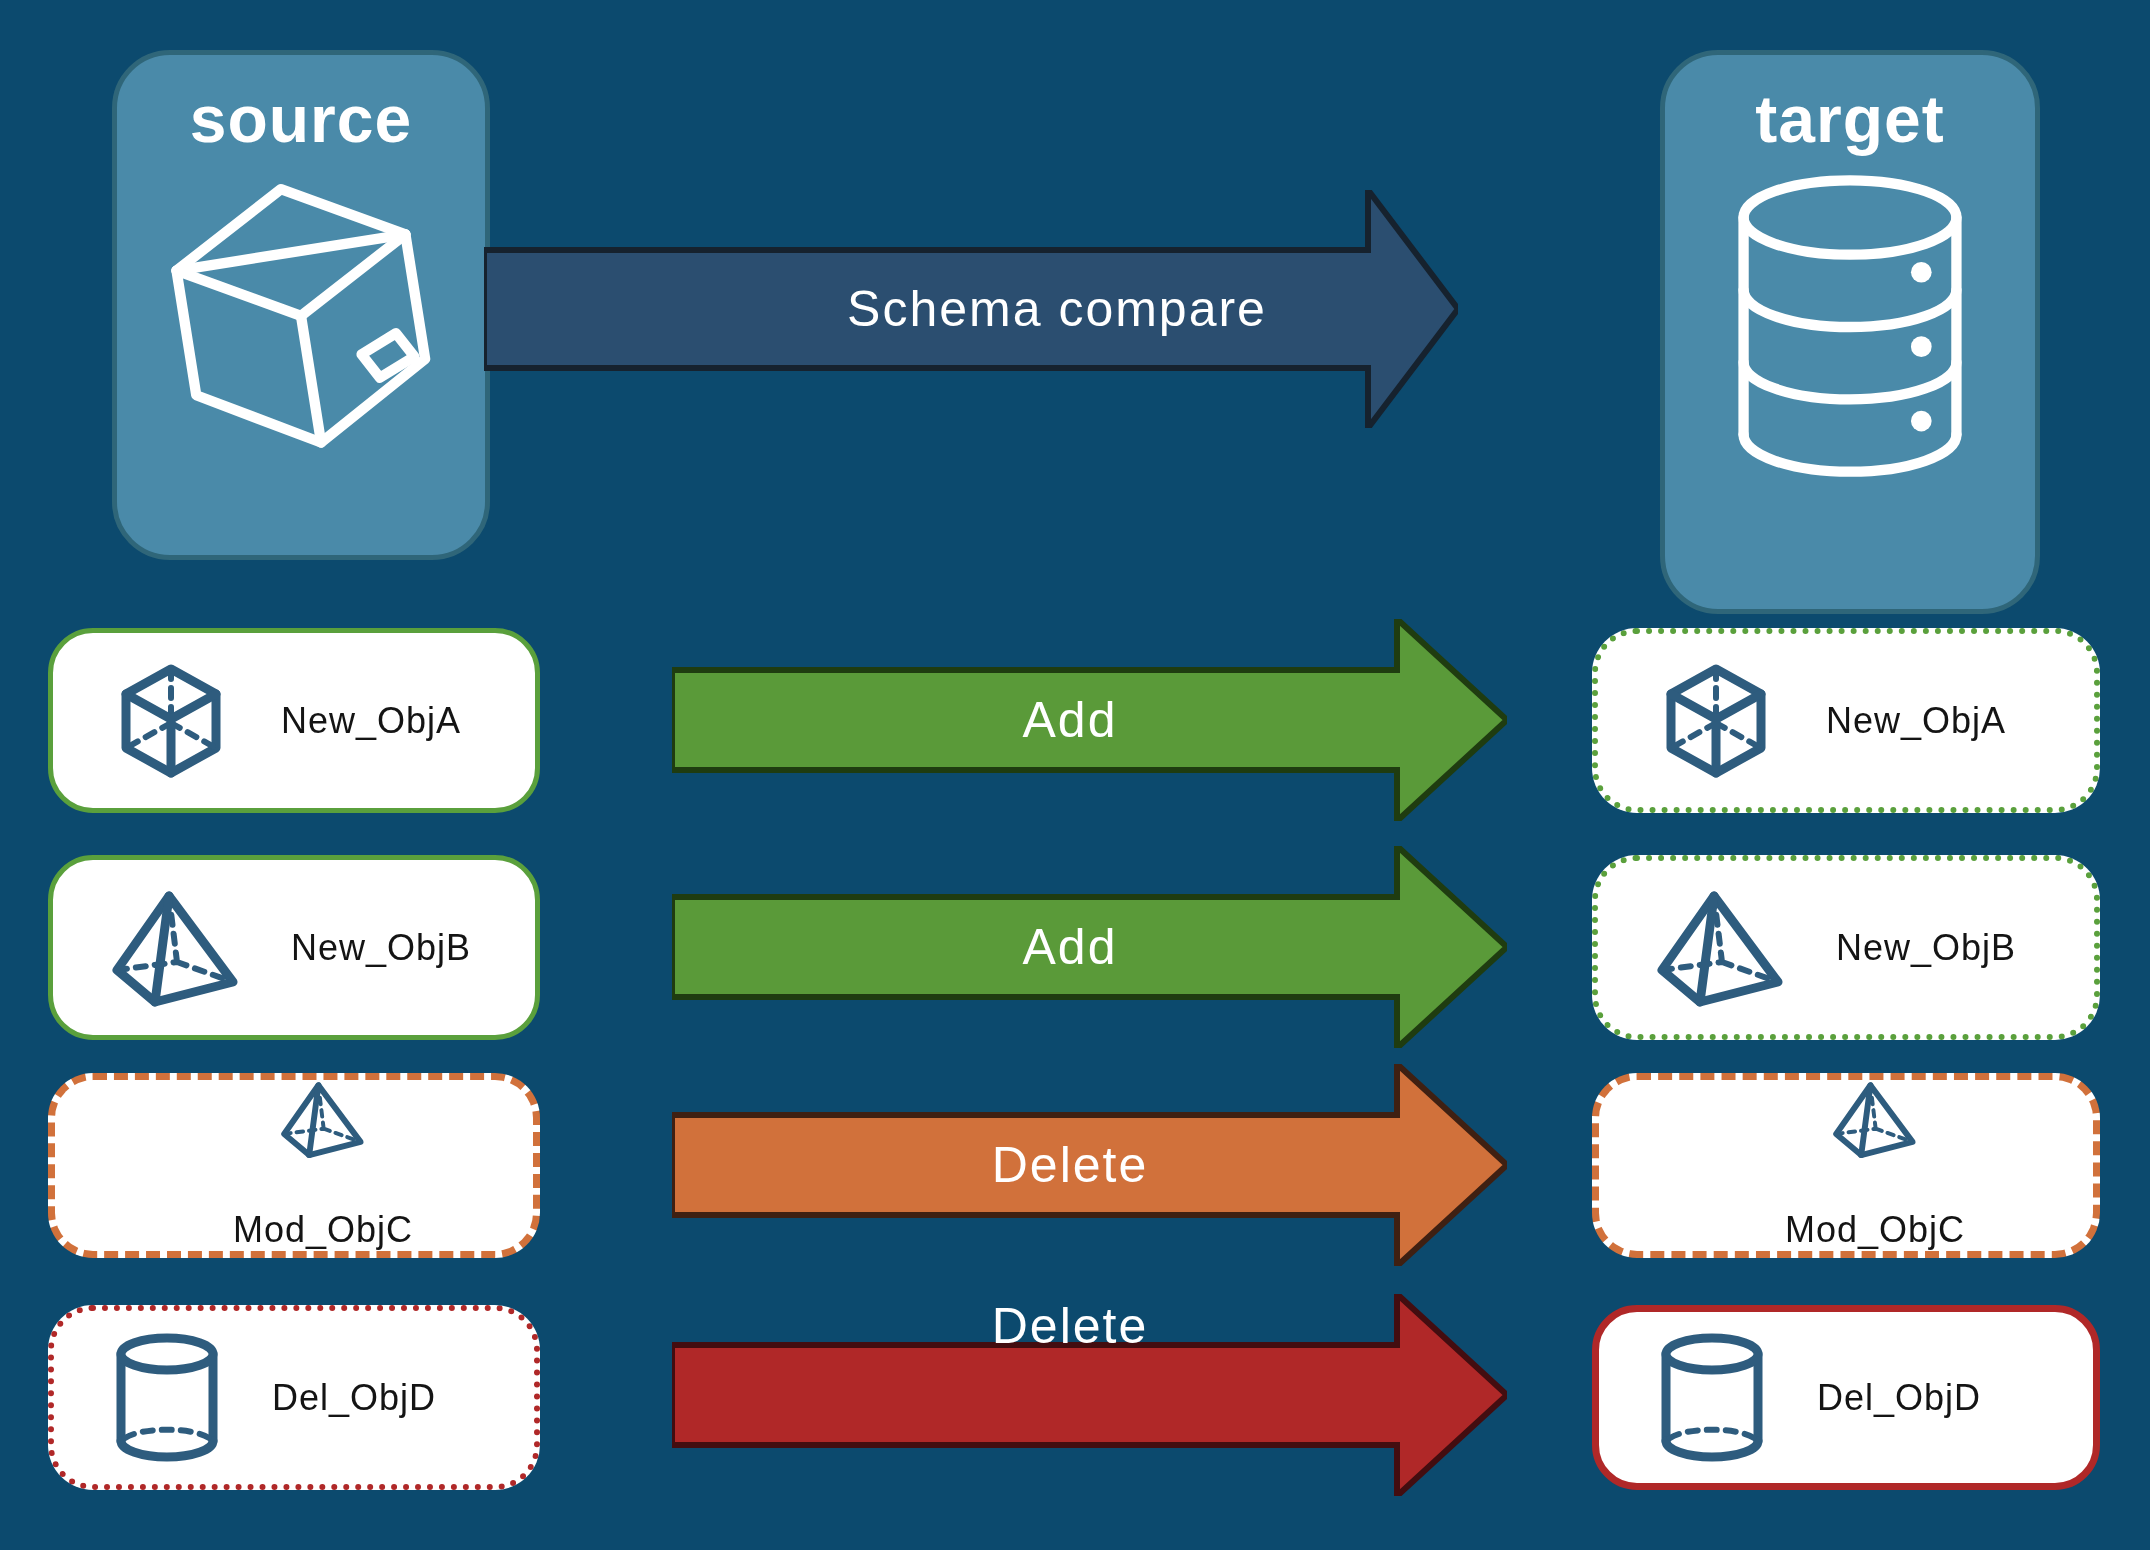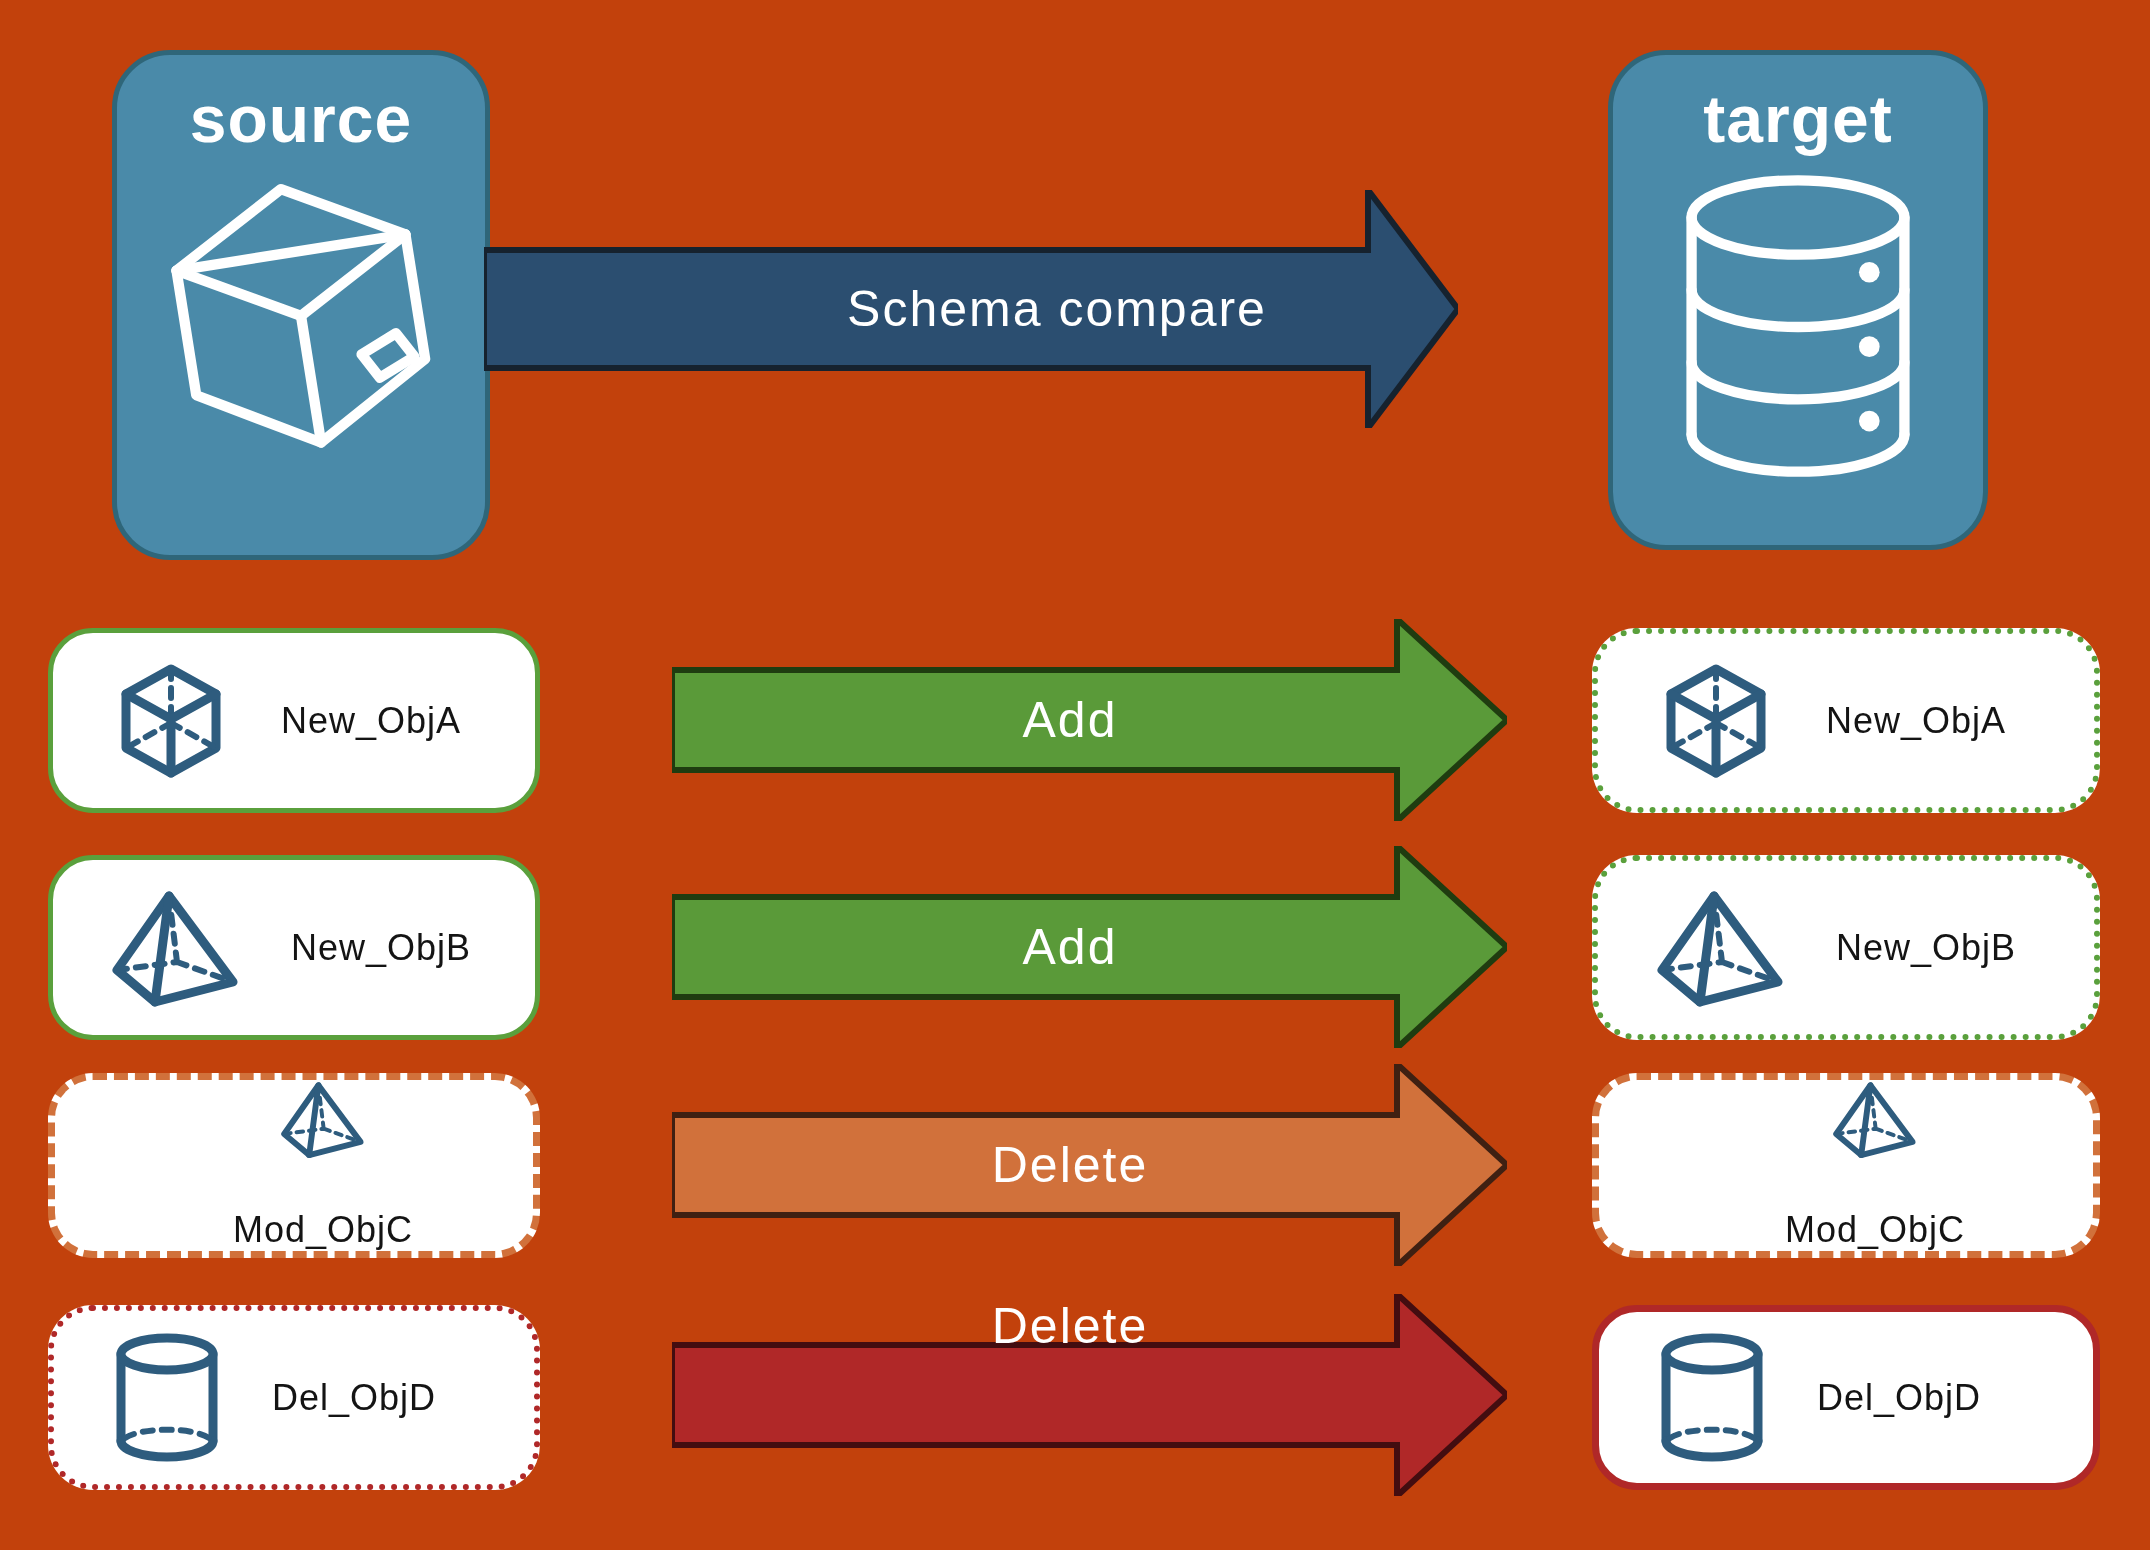--- a/index.html
+++ b/index.html
@@ -1,23 +1,23 @@
 <!DOCTYPE html>
 <html><head>
 <meta charset="utf-8">
 <style>
   html,body{margin:0;padding:0;background:#ffffff;}
   body{width:2150px;height:1550px;overflow:hidden;font-family:"Liberation Sans",sans-serif;}
-  .canvas{position:relative;width:2150px;height:1550px;background:#c2410c;}
+  .canvas{position:relative;width:2150px;height:1550px;background:#0c4a6e;}
 
   
   .node{position:absolute;background:#4a8aa9;border:5px solid #2f6679;border-radius:58px;
         display:flex;flex-direction:column;align-items:center;box-sizing:border-box;}
   .node.source{left:112px;top:50px;width:378px;height:510px;}
-  .node.target{left:1608px;top:50px;width:380px;height:500px;}
+  .node.target{left:1660px;top:50px;width:380px;height:564px;}
   .node-label{color:#ffffff;font-size:66px;font-weight:bold;margin-top:26px;letter-spacing:1px;}
   .node-icon{margin-top:14px;}
 
   
   .schema-arrow{position:absolute;left:484px;top:190px;width:974px;height:238px;}
   .pg-schema{stroke:#16222e;stroke-width:6;}
   .pg-add{stroke:#1f3c10;stroke-width:6;}
   .pg-update{stroke:#3f2012;stroke-width:6;}
   .pg-delete{stroke:#430d10;stroke-width:6;}
 

